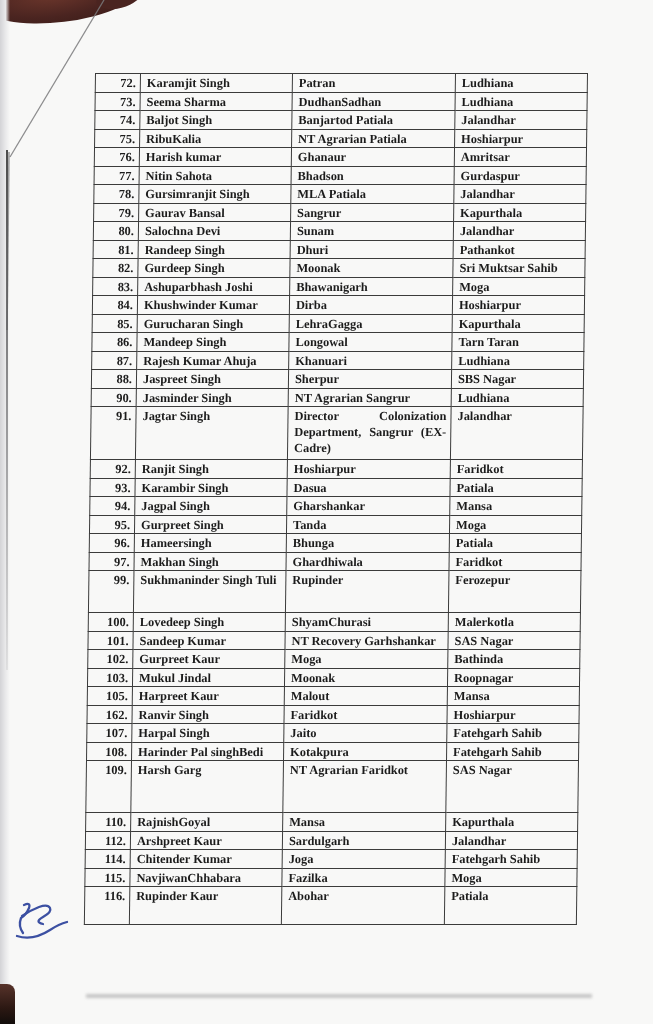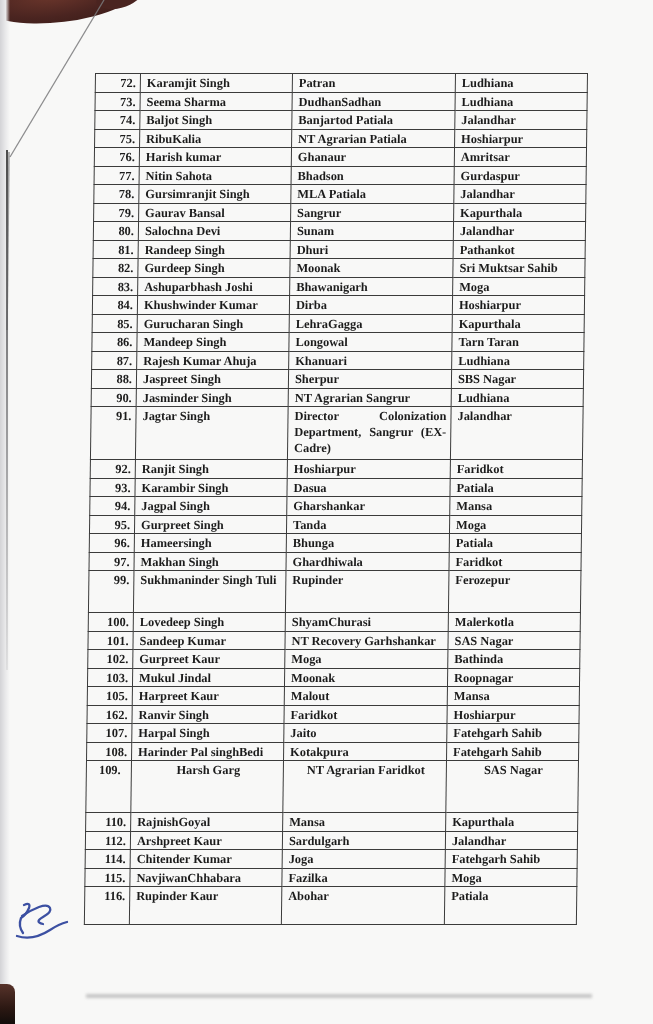--- a/index.html
+++ b/index.html
@@ -62,21 +62,21 @@
     height:16.5px;
     overflow:hidden;
   }
   td.c-no{width:45px;text-align:right;padding-right:4px;white-space:nowrap;}
   td.c-name{width:152px;white-space:nowrap;}
   td.c-place{width:163px;}
   td.c-dist{width:132px;white-space:nowrap;}
   td.justify{text-align:justify;text-justify:inter-word;}
   tr.r3 td{height:51px;}
   tr.r2 td{height:40px;}
-  tr.r2l td{height:50px;text-align:center;}
+  tr.r2l td{height:50px;}
   tr.r2b td{height:36px;}
 </style>
 </head>
 <body>
 
 <div class="scene">
 
   <div class="corner-blob"></div>
   <div class="corner-blob-tip"></div>
   <div class="left-strip"></div>

